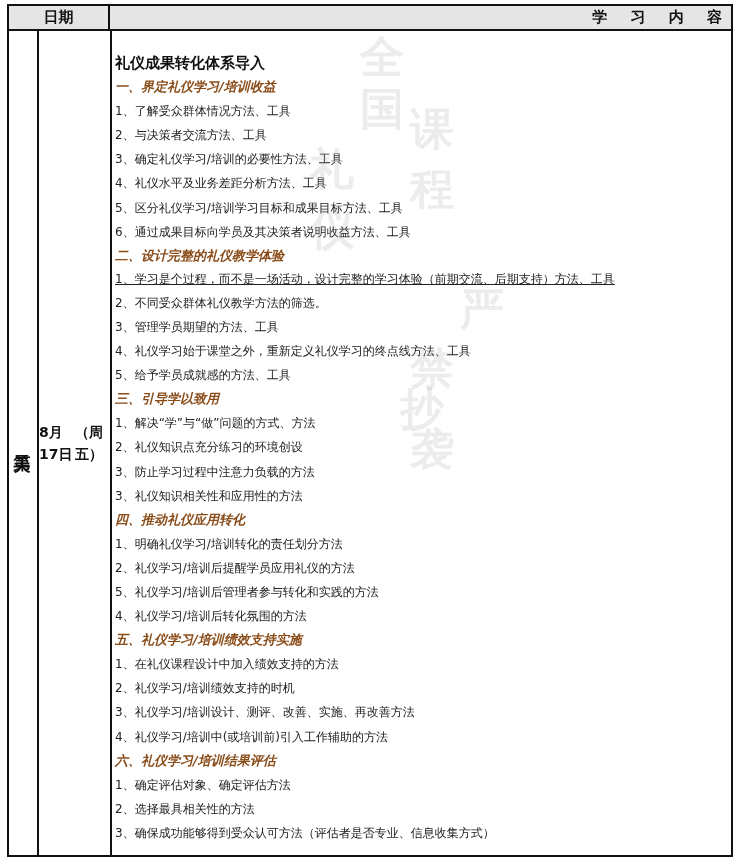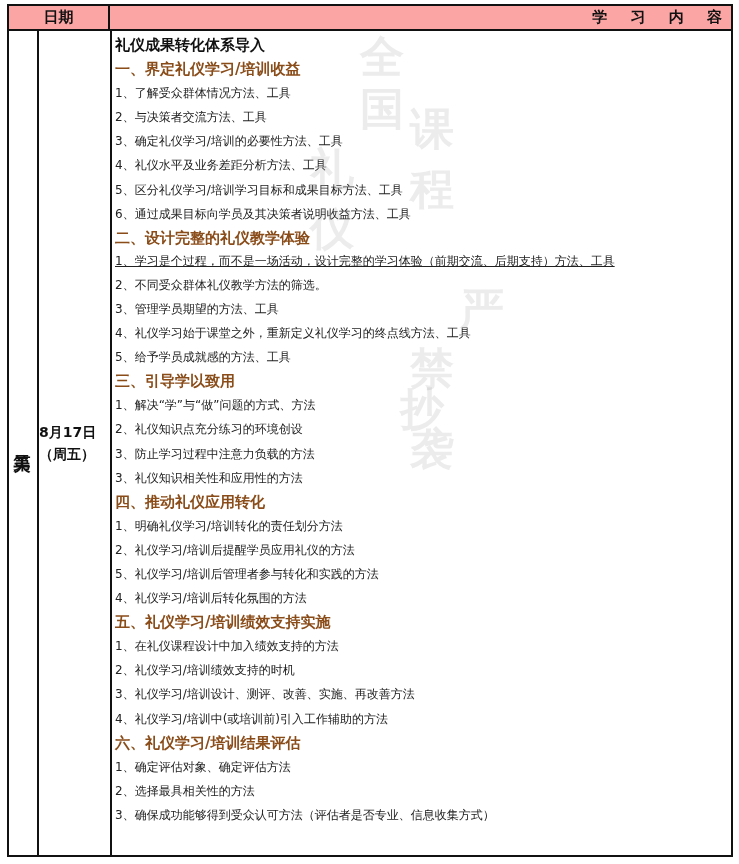--- a/index.html
+++ b/index.html
@@ -1,35 +1,35 @@
 <!DOCTYPE html>
 <html><head>
 <meta charset="utf-8">
 <style>
   html, body { margin:0; padding:0; background:#ffffff; }
   body { width:739px; height:864px; position:relative; overflow:hidden;
          font-family:"DejaVu Sans","Liberation Sans",sans-serif; }
   .tbl { position:absolute; left:7px; top:4px; width:726px; height:853px;
          border:2px solid #111; box-sizing:border-box; }
-  .hdr { position:absolute; left:0; top:0; right:0; height:25px; background:#fca5a5;
+  .hdr { position:absolute; left:0; top:0; right:0; height:25px; background:#e5e5e5;
          border-bottom:2px solid #111; box-sizing:border-box; }
   .hdr-date { position:absolute; left:0; top:0; width:101px; height:23px; border-right:2px solid #111;
               box-sizing:border-box; font-weight:bold; font-size:15px; line-height:23px; text-align:center; color:#111; }
   .hdr-content { position:absolute; left:101px; top:0; right:0; height:23px; font-weight:bold; font-size:15px;
                  line-height:23px; text-align:right; letter-spacing:9px; color:#111; }
   .col-day { position:absolute; left:0; top:25px; width:30px; bottom:0; border-right:2px solid #111; box-sizing:border-box;
              display:flex; align-items:center; justify-content:center; }
   .day-text { writing-mode:vertical-rl; font-weight:bold; font-size:17px; letter-spacing:2px; color:#111; text-orientation:upright; }
   .col-date { position:absolute; left:30px; top:25px; width:73px; bottom:0; border-right:2px solid #111; box-sizing:border-box;
-              display:flex; flex-direction:column; justify-content:center; font-weight:bold; font-size:14px; color:#111; line-height:22px; }
-  .col-content { position:absolute; left:103px; top:25px; right:0; bottom:0; padding:2px 6px 0 3px; box-sizing:border-box; }
+              display:flex; flex-direction:row; align-items:center; justify-content:center; font-weight:bold; font-size:14px; color:#111; line-height:22px; }
+  .col-content { position:absolute; left:103px; top:25px; right:0; bottom:0; padding:20px 6px 0 3px; box-sizing:border-box; }
   .line { font-size:12px; line-height:24.1px; color:#222; white-space:nowrap; }
   .line.wrap { white-space:normal; line-height:22px; padding-bottom:1px;text-decoration:underline; }
   .title { font-weight:bold; color:#111; font-size:15px; }
-  .sec { font-weight:bold; color:#8a4d1a; font-size:15px; }
+  .sec { font-weight:bold; color:#8a4d1a; font-size:13px;font-style:italic; }
   .wm { position:absolute; color:rgba(150,150,150,0.18); font-size:44px; font-weight:bold; pointer-events:none; }
 </style>
 </head>
 <body>
 
 <div class="tbl">
   <div class="hdr">
     <div class="hdr-date">日期</div>
     <div class="hdr-content">学 习 内 容</div>
   </div>

